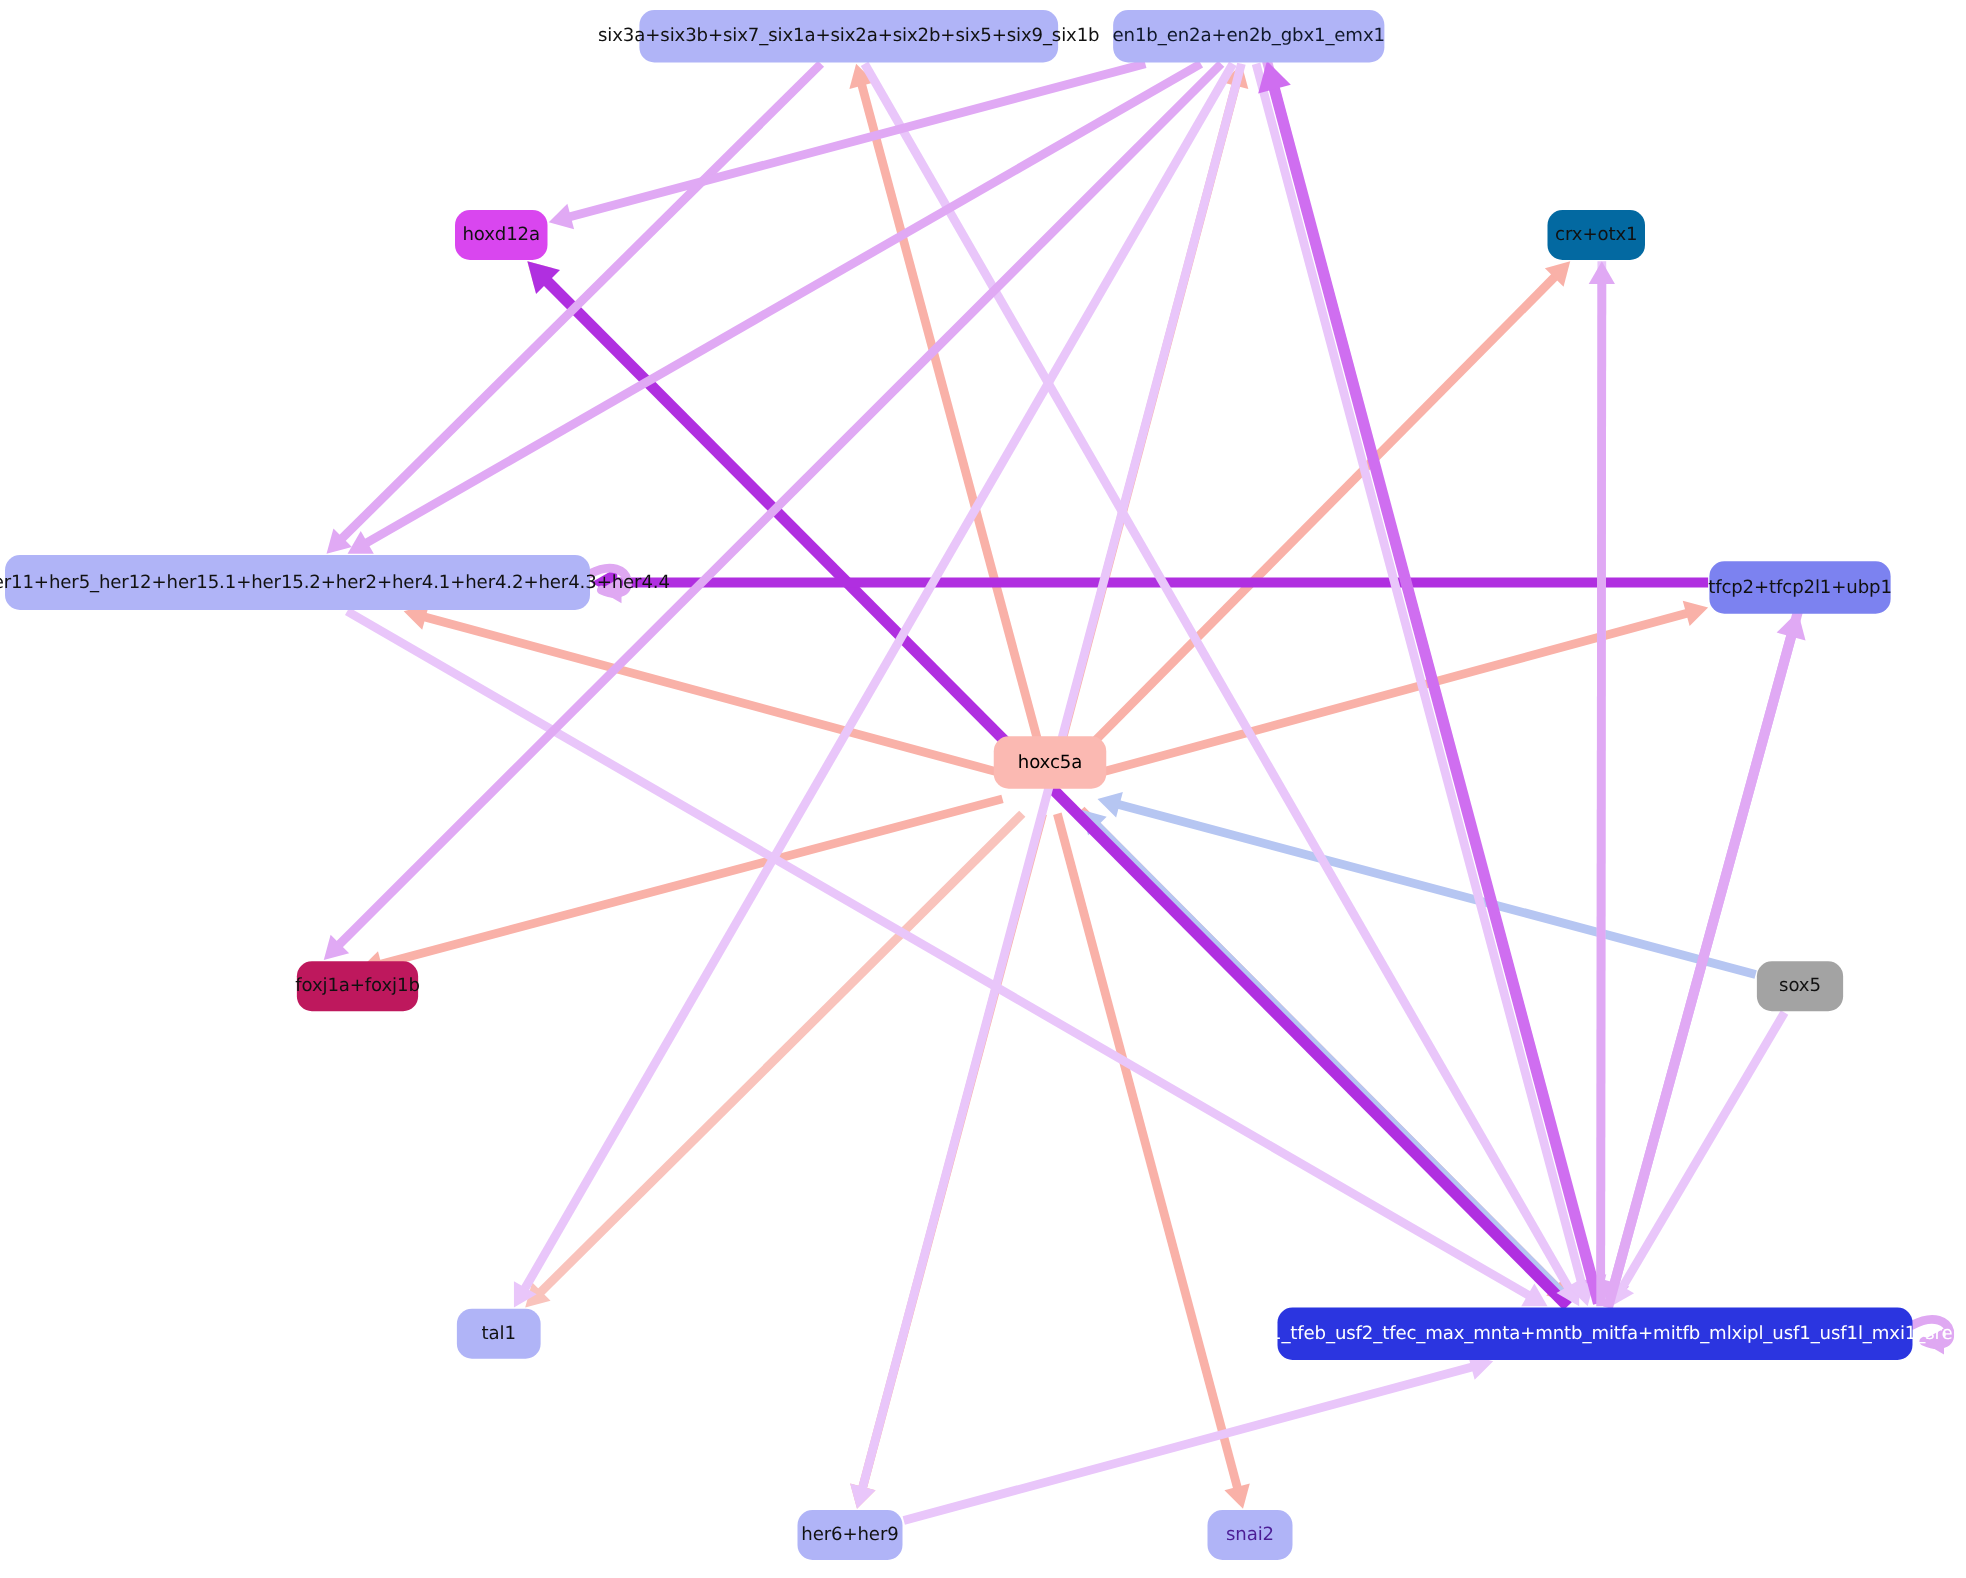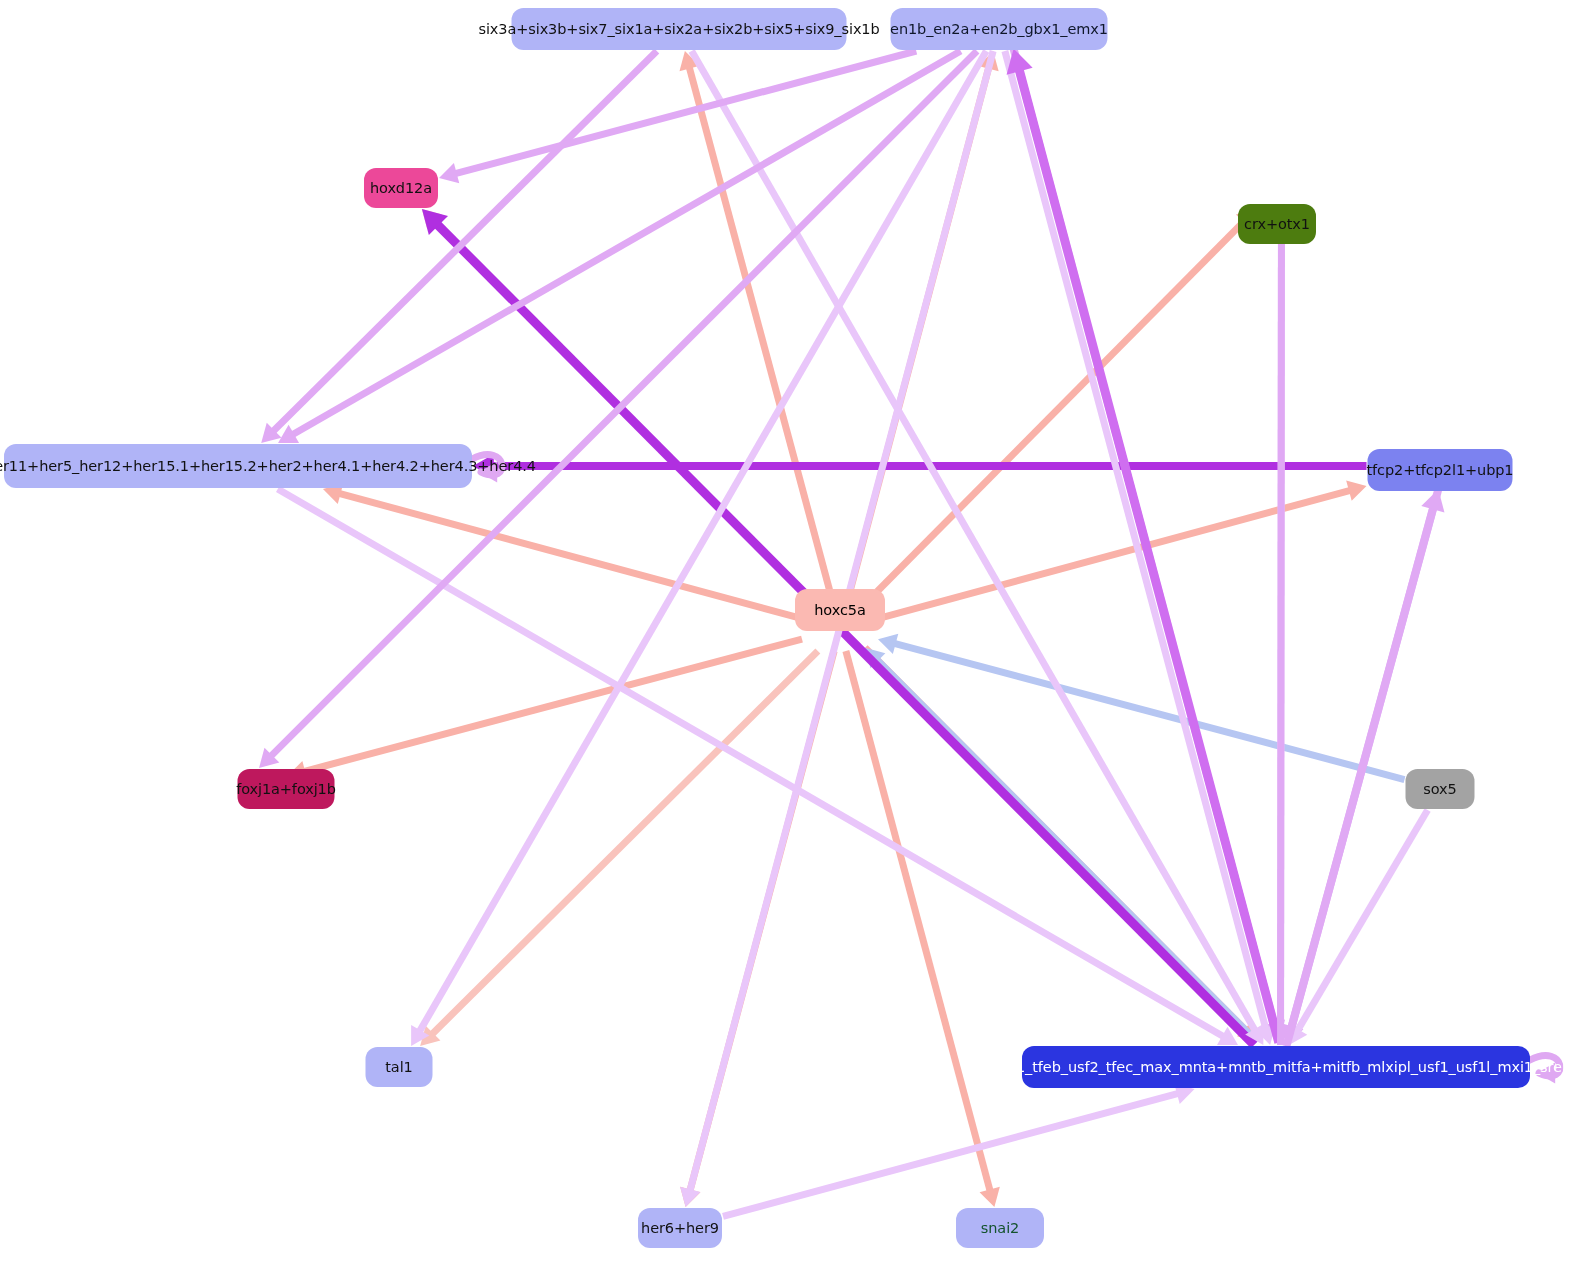--- a/index.html
+++ b/index.html
@@ -187,24 +187,24 @@
         <polygon points="439,177.8963210702341 453.8908244940585,163.0722411363176 459.2869524919814,183.36711247441758" fill="#e0a9f4"></polygon>
       </g>
     </svg>
   <div id="node-layer">
       <div class="graph-node" style="left: 679px; top: 29px; width: 335px; height: 42px; background: rgb(176, 180, 247); color: rgb(17, 17, 17);">
         <span class="node-label">six3a+six3b+six7_six1a+six2a+six2b+six5+six9_six1b</span>
       </div>
       <div class="graph-node" style="left: 999px; top: 29px; width: 217px; height: 42px; background: rgb(176, 180, 247); color: #0f172a;">
         <span class="node-label">en1b_en2a+en2b_gbx1_emx1</span>
       </div>
-      <div class="graph-node" style="left: 401px; top: 188px; width: 74px; height: 40px; background: #ec4899; color: rgb(17, 17, 17);">
+      <div class="graph-node" style="left: 401px; top: 188px; width: 74px; height: 40px; background: #d946ef; color: rgb(17, 17, 17);">
         <span class="node-label">hoxd12a</span>
       </div>
-      <div class="graph-node" style="left: 1277px; top: 188px; width: 78px; height: 40px; background: #4d7c0f; color: rgb(17, 17, 17); margin-top: 36px;">
+      <div class="graph-node" style="left: 1277px; top: 188px; width: 78px; height: 40px; background: #0369a1; color: rgb(17, 17, 17);">
         <span class="node-label">crx+otx1</span>
       </div>
       <div class="graph-node" style="left: 238px; top: 466px; width: 468px; height: 44px; background: rgb(176, 180, 247); color: rgb(17, 17, 17);">
         <span class="node-label">her1+her11+her5_her12+her15.1+her15.2+her2+her4.1+her4.2+her4.3+her4.4</span>
       </div>
       <div class="graph-node" style="left: 1440px; top: 470px; width: 145px; height: 42px; background: rgb(124, 130, 240); color: rgb(17, 17, 17);">
         <span class="node-label">tfcp2+tfcp2l1+ubp1</span>
       </div>
       <div class="graph-node" style="left: 840px; top: 610px; width: 90px; height: 42px; background: rgb(251, 185, 178); color: #000000;">
         <span class="node-label">hoxc5a</span>
@@ -217,17 +217,17 @@
       </div>
       <div class="graph-node" style="left: 399px; top: 1067px; width: 67px; height: 40px; background: rgb(176, 180, 247); color: rgb(17, 17, 17); text-align: center;">
         <span class="node-label">tal1</span>
       </div>
       <div class="graph-node" style="left: 1276px; top: 1067px; width: 508px; height: 42px; background: rgb(43, 53, 224); color: rgb(255, 255, 255);">
         <span class="node-label">bhlhe41_tfeb_usf2_tfec_max_mnta+mntb_mitfa+mitfb_mlxipl_usf1_usf1l_mxi1_srebf1</span>
       </div>
       <div class="graph-node" style="left: 680px; top: 1228px; width: 84px; height: 40px; background: rgb(176, 180, 247); color: rgb(17, 17, 17);">
         <span class="node-label">her6+her9</span>
       </div>
-      <div class="graph-node" style="left: 1000px; top: 1228px; width: 88px; height: 40px; background: rgb(176, 180, 247); color: #14532d; border-radius: 12px;">
+      <div class="graph-node" style="left: 1000px; top: 1228px; width: 68px; height: 40px; background: rgb(176, 180, 247); color: #4c1d95; border-radius: 12px;">
         <span class="node-label">snai2</span>
       </div>
     </div>
 </div>
 
 </body></html>

